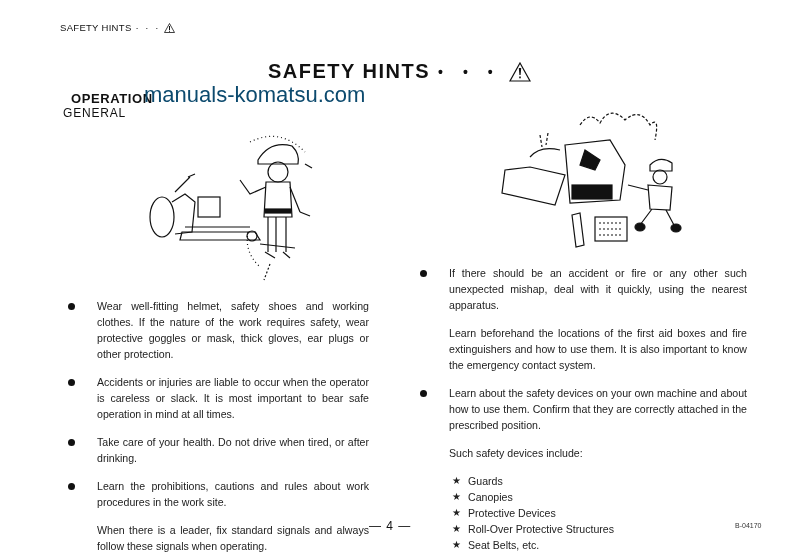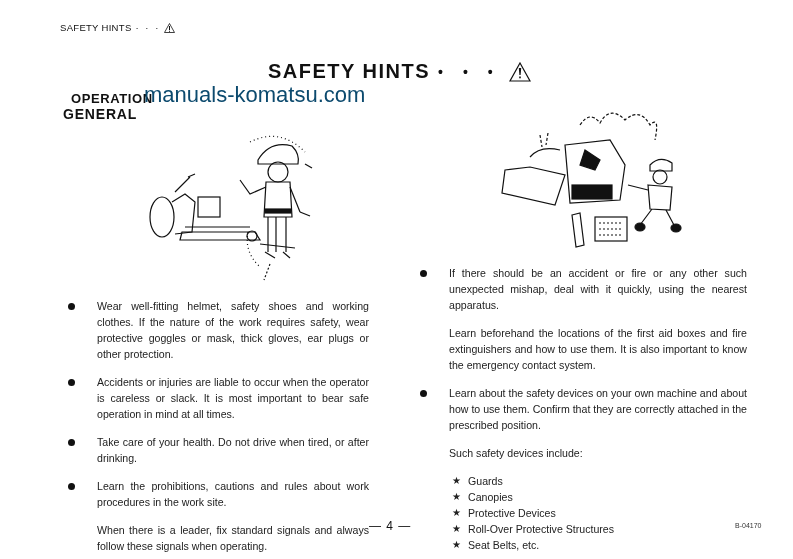--- a/index.html
+++ b/index.html
@@ -5,21 +5,21 @@
   html, body { margin: 0; padding: 0; background: #ffffff; }
   body { width: 793px; height: 559px; position: relative; overflow: hidden; font-family: "Liberation Sans", sans-serif; color: #111; }
   .abs { position: absolute; }
   .running-head { left: 60px; top: 22px; font-size: 9.5px; letter-spacing: 0.3px; display: flex; align-items: center; gap: 4px; }
   .running-head .dots { letter-spacing: 2px; }
   .tri-small { width: 11px; height: 10px; }
   .title { left: 268px; top: 60px; font-size: 20px; font-weight: bold; letter-spacing: 1.5px; display: flex; align-items: center; gap: 8px; }
   .title .dots { font-size: 14px; letter-spacing: 8px; font-weight: bold; }
   .tri-big { width: 22px; height: 20px; }
   .section { left: 63px; top: 91px; font-size: 13px; font-weight: bold; letter-spacing: 0.6px; font-variant: small-caps; margin-left: 8px; }
-  .subsection { left: 63px; top: 106px; font-size: 14px; font-weight: bold; letter-spacing: 0.8px; }
+  .subsection { left: 63px; top: 106px; font-size: 12px; font-weight: normal; letter-spacing: 0.8px; }
   .watermark { left: 144px; top: 82px; font-size: 22px; color: #0c4a6e; font-family: Liberation Sans, sans-serif; }
   .col { font-size: 10.6px; line-height: 16px; color: #222; }
   .col-left { left: 68px; top: 286px; width: 313px; }
   .col-right { left: 420px; top: 253px; width: 339px; }
   .item { position: relative; padding-left: 17px; text-align: justify; }
   .item .bullet { position: absolute; left: 0; top: 5px; width: 7px; height: 7px; border-radius: 50%; background: #111; }
   .item p { margin: 12px; }
   .sublist { margin: 0; padding-left: 32px; list-style: none; }
   .sublist li { position: relative; padding-left: 16px; }
   .sublist li .star { position: absolute; left: 0; top: 0; font-size: 10px; }

